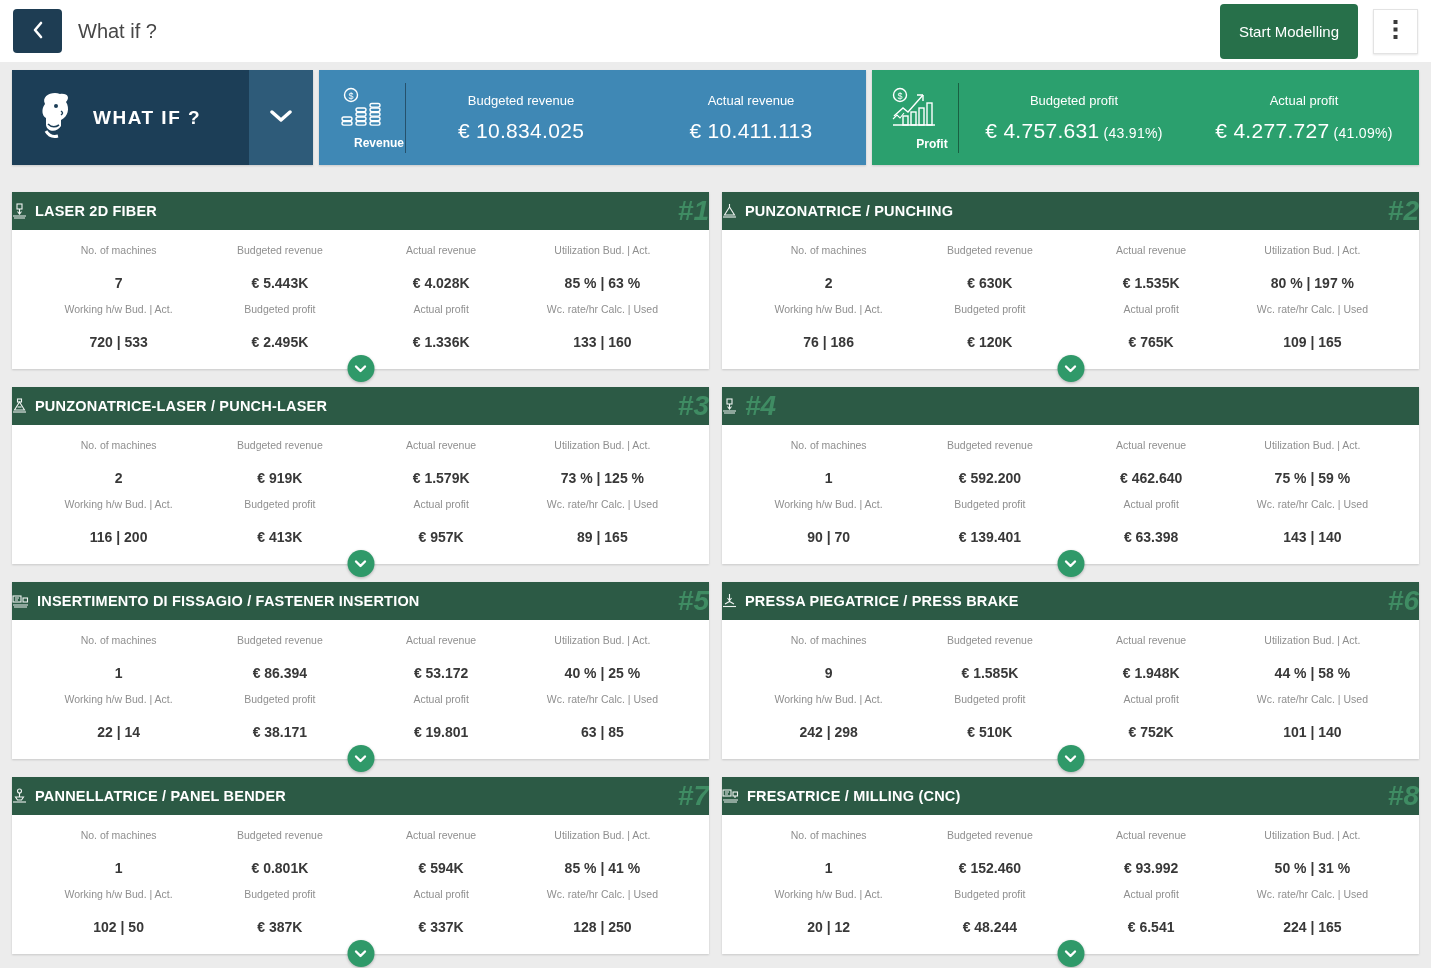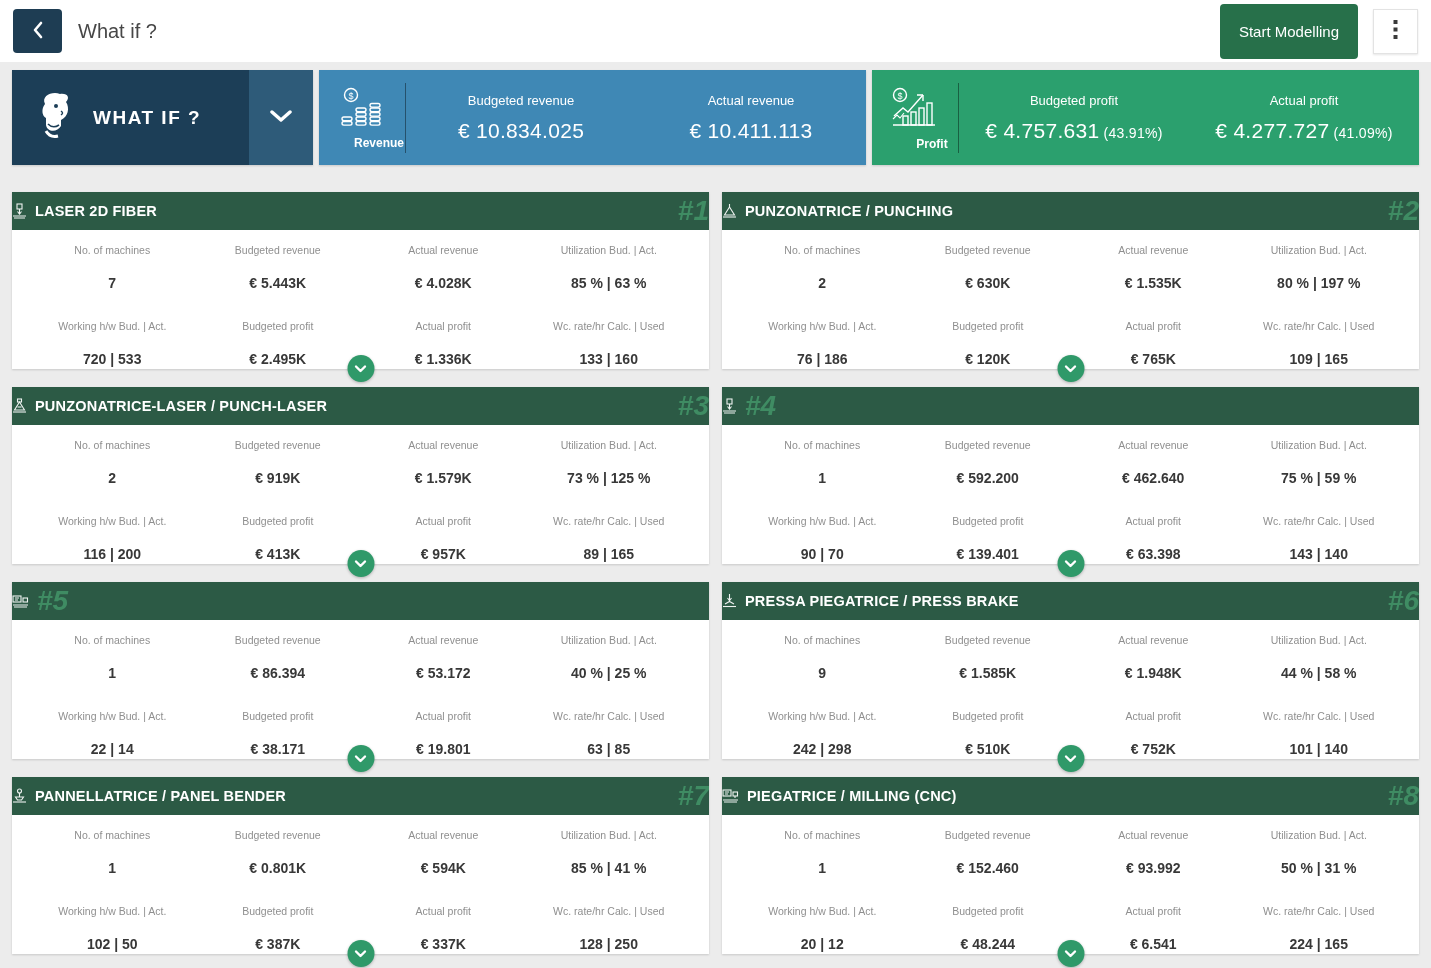--- a/index.html
+++ b/index.html
@@ -59,21 +59,21 @@
   .card { position:relative; background:#fff; height:177px; box-shadow:0 1px 2px rgba(0,0,0,.15); }
   .card-header {
     height:38px; background:#2c5a45; color:#fff;
     display:flex; align-items:center; gap:8px; padding:0 0; overflow:hidden;
   }
   .machine-icon { display:flex; align-items:center; opacity:.92; }
   .card-title { flex:1; font-size:14.5px; font-weight:bold; letter-spacing:.2px; white-space:nowrap; }
   .card-number {
     font-size:28px; font-weight:800; font-style:italic; color:#3f8c63; line-height:34px;
   }
-  .card-body { display:grid; grid-template-columns:repeat(4,1fr); padding:9px 26px 0;gap:17px; }
+  .card-body { display:grid; grid-template-columns:repeat(4,1fr); padding:9px 26px 0; }
   .stat-cell { text-align:center; padding:5px 2px 7px; }
   .stat-label { font-size:10.5px; color:#8f8f8f; margin-bottom:19px; white-space:nowrap; }
   .stat-value { font-size:14px; font-weight:bold; color:#383838; white-space:nowrap; }
   .chevron-btn {
     position:absolute; left:50%; bottom:-13px; transform:translateX(-50%);
     width:27px; height:27px; border-radius:50%; background:#2f9969; border:none;
     display:flex; align-items:center; justify-content:center;
     box-shadow:0 1px 3px rgba(0,0,0,.25); cursor:pointer; z-index:2;
   }
 </style>
@@ -417,20 +417,21 @@
   <div class="card">
     <div class="card-header">
       <span class="machine-icon">
           <svg width="17" height="16" viewBox="0 0 17 16" fill="none" stroke="#fff" stroke-width="1.1">
             <rect x="1" y="3" width="8" height="6"></rect>
             <path d="M3 5 H7 M3 7 H6"></path>
             <rect x="11" y="5" width="4.5" height="4"></rect>
             <path d="M1 12 H16 M2 14 H15"></path>
           </svg>
         </span>
+      <span class="card-title">INSERTIMENTO DI FISSAGIO / FASTENER INSERTION</span>
       <span class="card-number">#5</span>
     </div>
     <div class="card-body">
       <div class="stat-cell">
         <div class="stat-label">No. of machines</div>
         <div class="stat-value">1</div>
       </div>
       <div class="stat-cell">
         <div class="stat-label">Budgeted revenue</div>
         <div class="stat-value">€ 86.394</div>
@@ -585,21 +586,21 @@
     <div class="card-header">
       <span class="machine-icon">
           <svg width="17" height="16" viewBox="0 0 17 16" fill="none" stroke="#fff" stroke-width="1.1">
             <rect x="1" y="2" width="8" height="6"></rect>
             <path d="M3 4 H7 M3 6 H6"></path>
             <rect x="11" y="4" width="4.5" height="4"></rect>
             <path d="M13 8 V10"></path>
             <path d="M1 12 H16 M2 14 H15"></path>
           </svg>
         </span>
-      <span class="card-title">PIEGATRICE / MILLING (CNC)</span>
+      <span class="card-title">FRESATRICE / MILLING (CNC)</span>
       <span class="card-number">#8</span>
     </div>
     <div class="card-body">
       <div class="stat-cell">
         <div class="stat-label">No. of machines</div>
         <div class="stat-value">1</div>
       </div>
       <div class="stat-cell">
         <div class="stat-label">Budgeted revenue</div>
         <div class="stat-value">€ 152.460</div>

